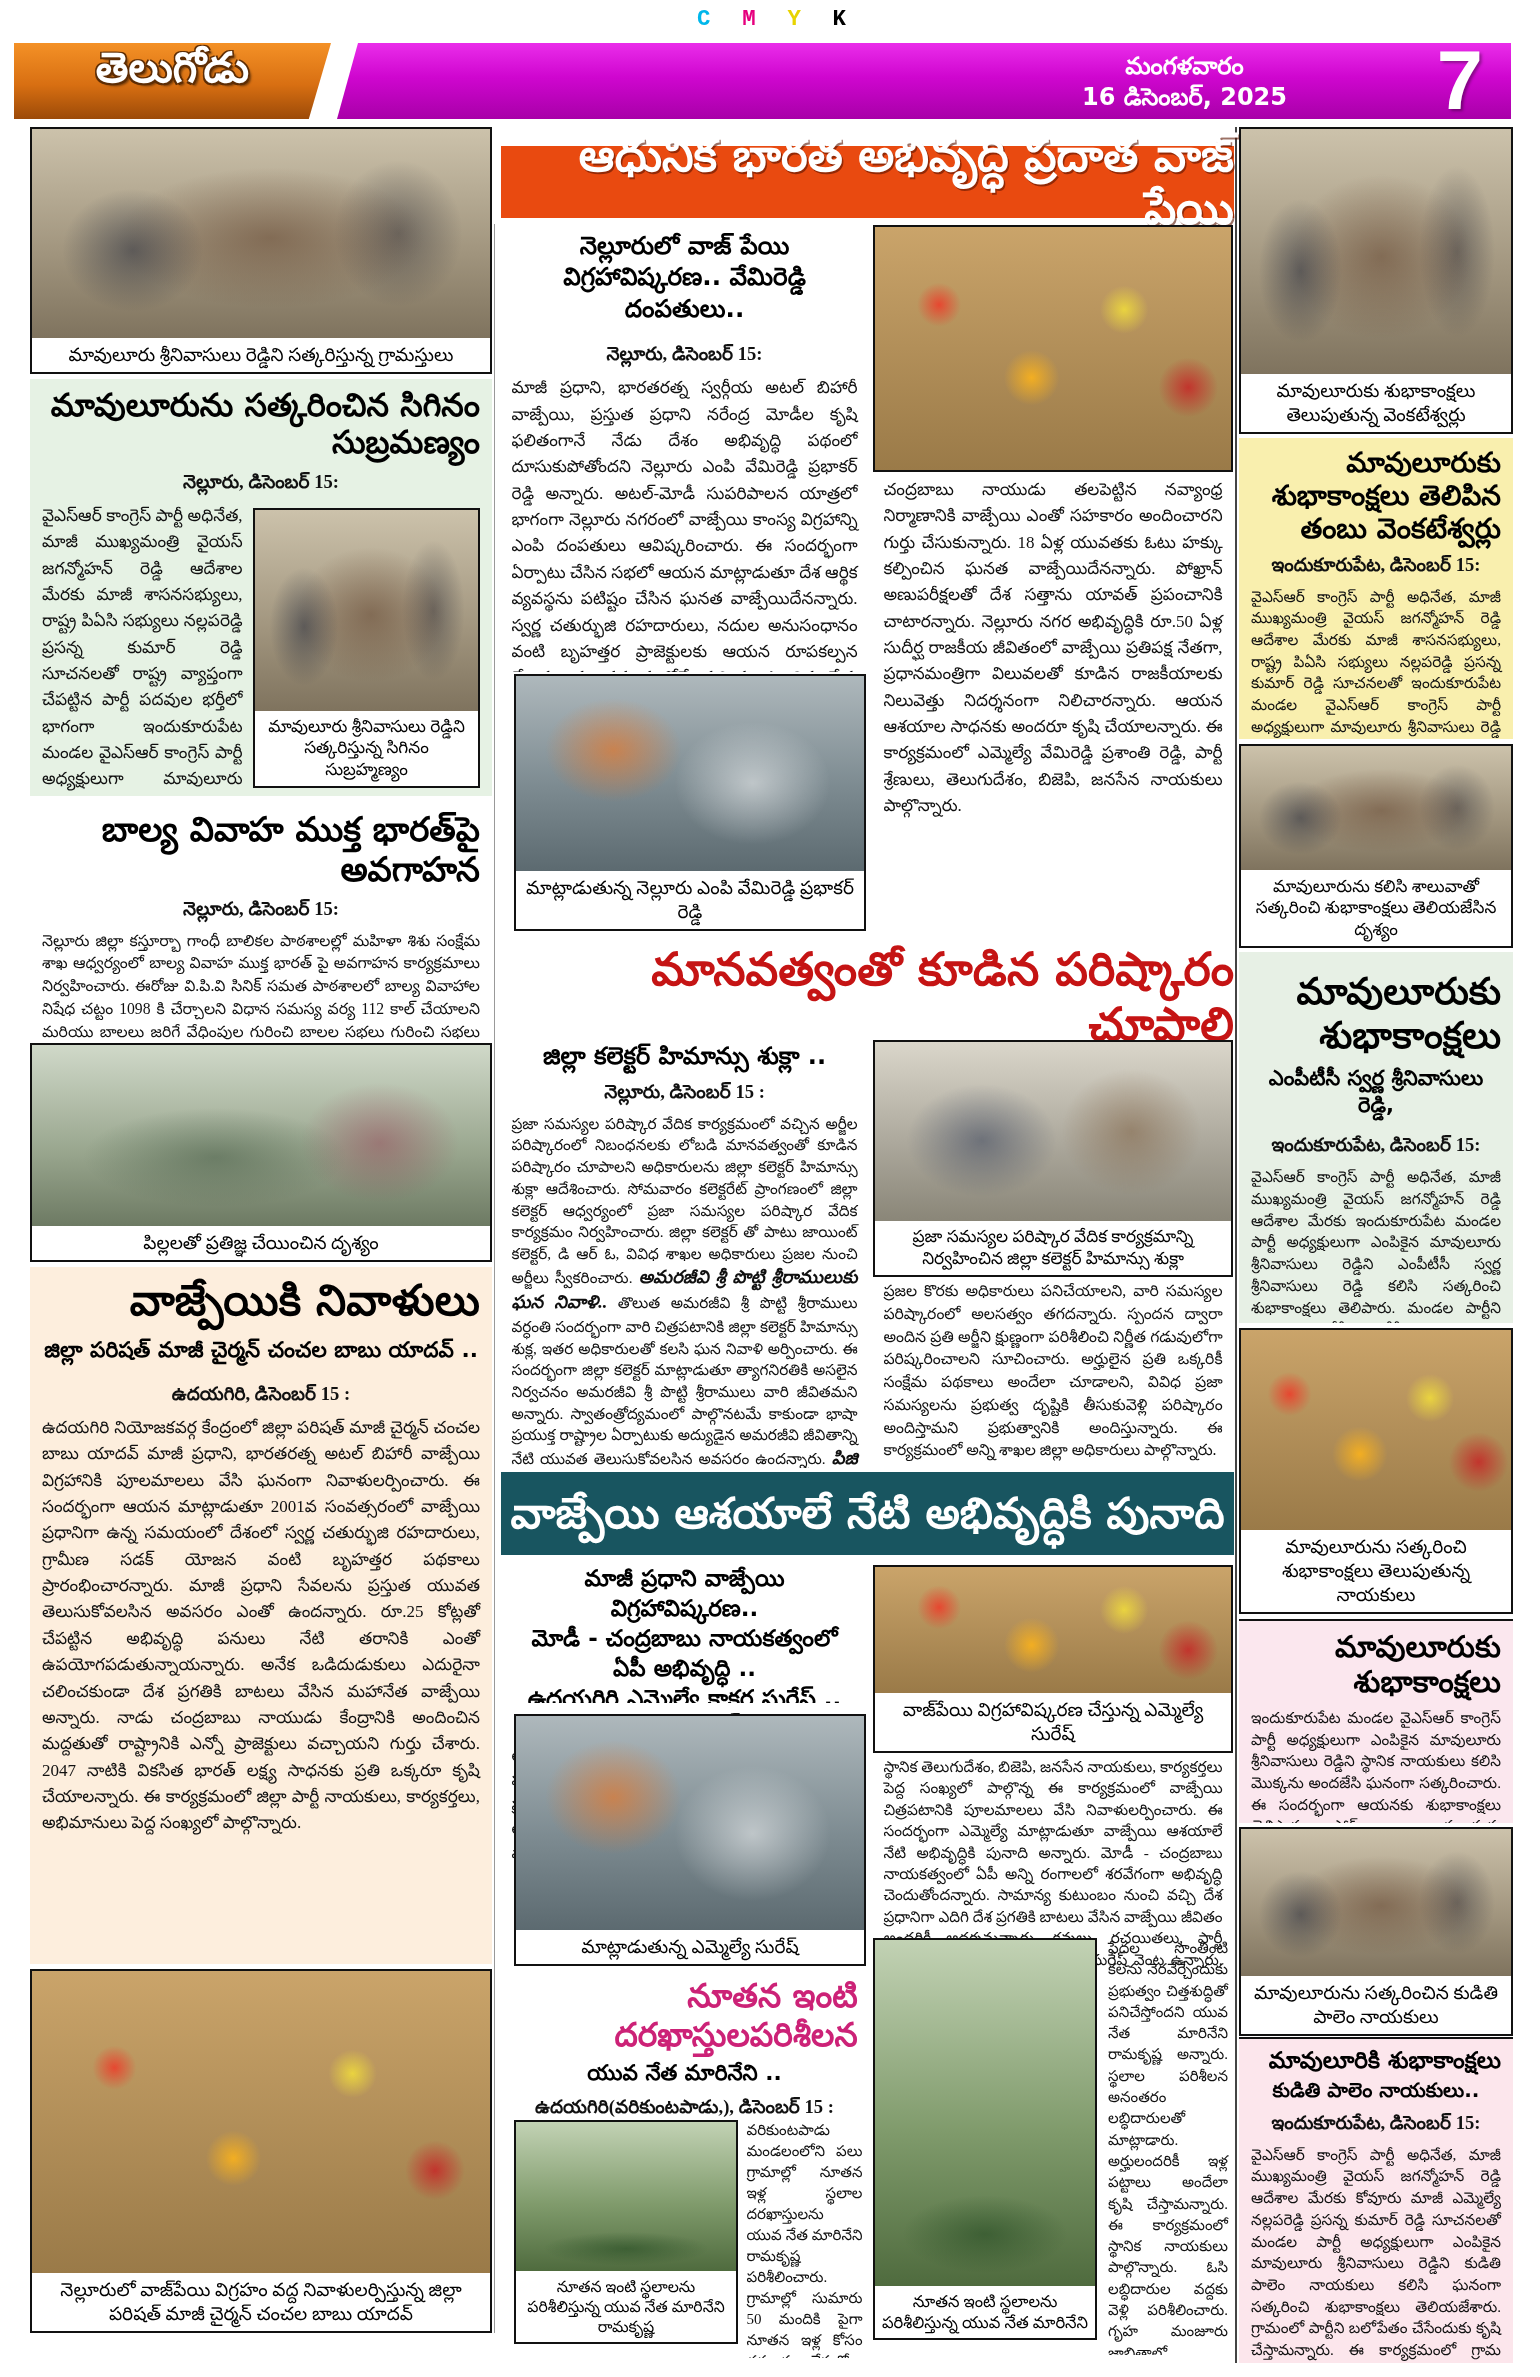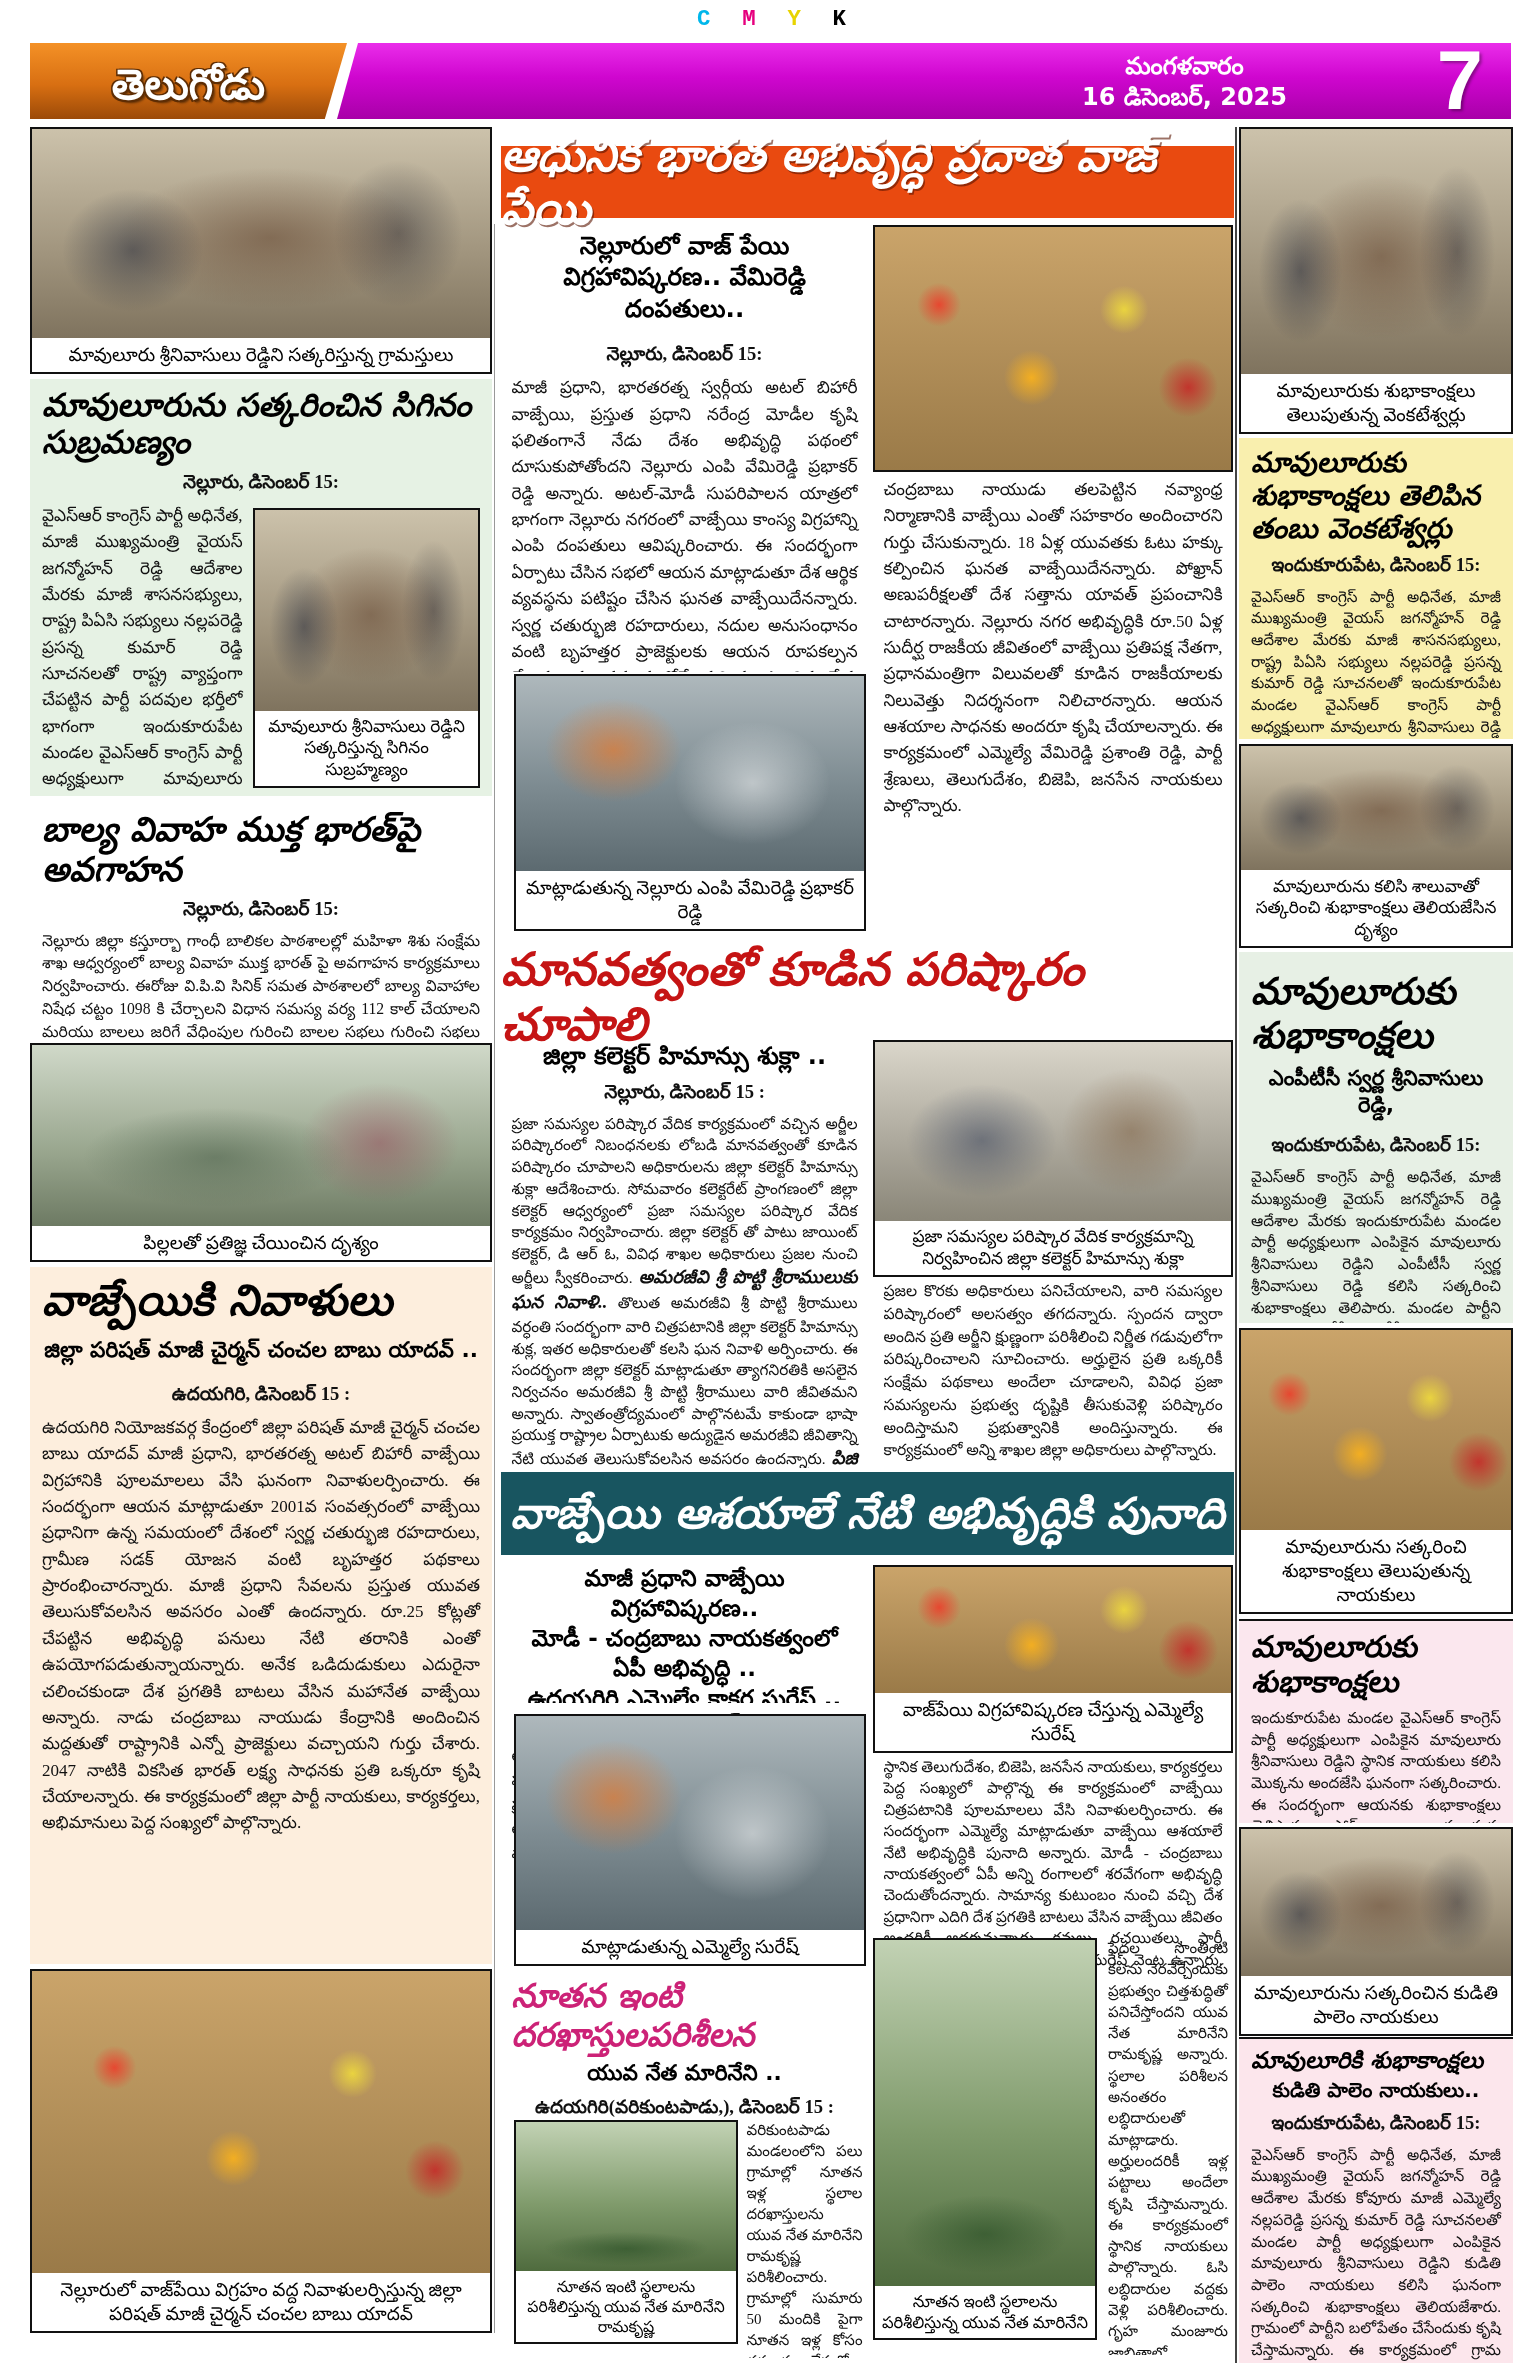--- a/index.html
+++ b/index.html
@@ -3,38 +3,38 @@
 <meta charset="utf-8">
 <style>
   html,body{margin:0;padding:0;background:#dedede;}
   .page{position:relative;width:1541px;height:2377px;background:#ffffff;overflow:hidden;
         font-family:"Liberation Serif","DejaVu Serif",serif;color:#111;}
   
   .cmyk{position:absolute;top:6px;left:697px;width:149px;display:flex;justify-content:space-between;
         font-family:"Liberation Mono","DejaVu Sans Mono",monospace;font-weight:bold;font-size:22.4px;}
   .regmark{position:absolute;top:45px;width:52px;height:34px;}
   
-  .mast-orange{position:absolute;left:30px;top:43px;width:317px;height:76px;
+  .mast-orange{position:absolute;left:14px;top:43px;width:317px;height:76px;
         background:linear-gradient(180deg,#f49126 0%,#d86f12 55%,#9c4a08 100%);
         clip-path:polygon(0 0,100% 0,93% 100%,0 100%);
-        display:flex;align-items:flex-end;justify-content:center;}
+        display:flex;align-items:flex-start;justify-content:center;}
   .mast-logo{font-family:"DejaVu Sans","Liberation Sans",sans-serif;font-weight:bold;font-size:42px;color:#fff;
         text-shadow:1.5px 1.5px 0 #5e2d04,-1.5px 1.5px 0 #5e2d04,1.5px -1.5px 0 #5e2d04,-1.5px -1.5px 0 #5e2d04,3px 3px 2.2px rgba(0,0,0,.45);}
   .mast-magenta{position:absolute;left:337px;top:43px;width:1174px;height:76px;
         background:linear-gradient(180deg,#ea2dea 0%,#cf06cf 45%,#a800a8 100%);
         clip-path:polygon(21px 0,100% 0,100% 100%,0 100%);}
   .mast-date{position:absolute;right:224px;top:7.5px;text-align:center;color:#fff;font-weight:bold;
         font-size:24px;line-height:1.3;font-family:"DejaVu Sans","Liberation Sans",sans-serif;}
   .mast-pageno{position:absolute;right:28px;top:-10.4px;color:#fff;font-weight:bold;font-size:83px;
         font-family:"Liberation Sans","DejaVu Sans",sans-serif;text-shadow:2.2px 2.2px 3px rgba(0,0,0,.35);}
   
   .vrule{position:absolute;background:#555;}
   .article{position:absolute;overflow:hidden;box-sizing:border-box;padding:7.5px 12px;}
-  .headline{font-weight:bold;text-align:left;line-height:1.18;color:#000;
-        font-family:"DejaVu Sans","Liberation Sans",sans-serif;font-style:italic;}
+  .headline{font-weight:bold;text-align:right;line-height:1.18;color:#000;
+        font-family:"DejaVu Sans","Liberation Sans",sans-serif;}
   .subhead{font-weight:bold;text-align:center;line-height:1.3;color:#000;
         font-family:"DejaVu Sans","Liberation Sans",sans-serif;}
   .dateline{font-weight:bold;text-align:center;font-size:18.6px;margin:9px 0 6px;}
   .body{text-align:justify;font-size:17px;line-height:1.55;color:#101010;}
   .bsub{font-weight:bold;font-size:18px;font-style:italic;}
   .photo-box{position:absolute;border:2.2px solid #111;background:#fff;box-sizing:border-box;
         display:flex;flex-direction:column;}
   .photo{flex:1;}
   .caption{background:#fff;text-align:center;font-size:18.6px;line-height:1.28;padding:5.2px 6px;color:#000;}
   .inset{float:right;width:227px;border:2.2px solid #111;margin:4.5px 0 4.5px 10.4px;background:#fff;

